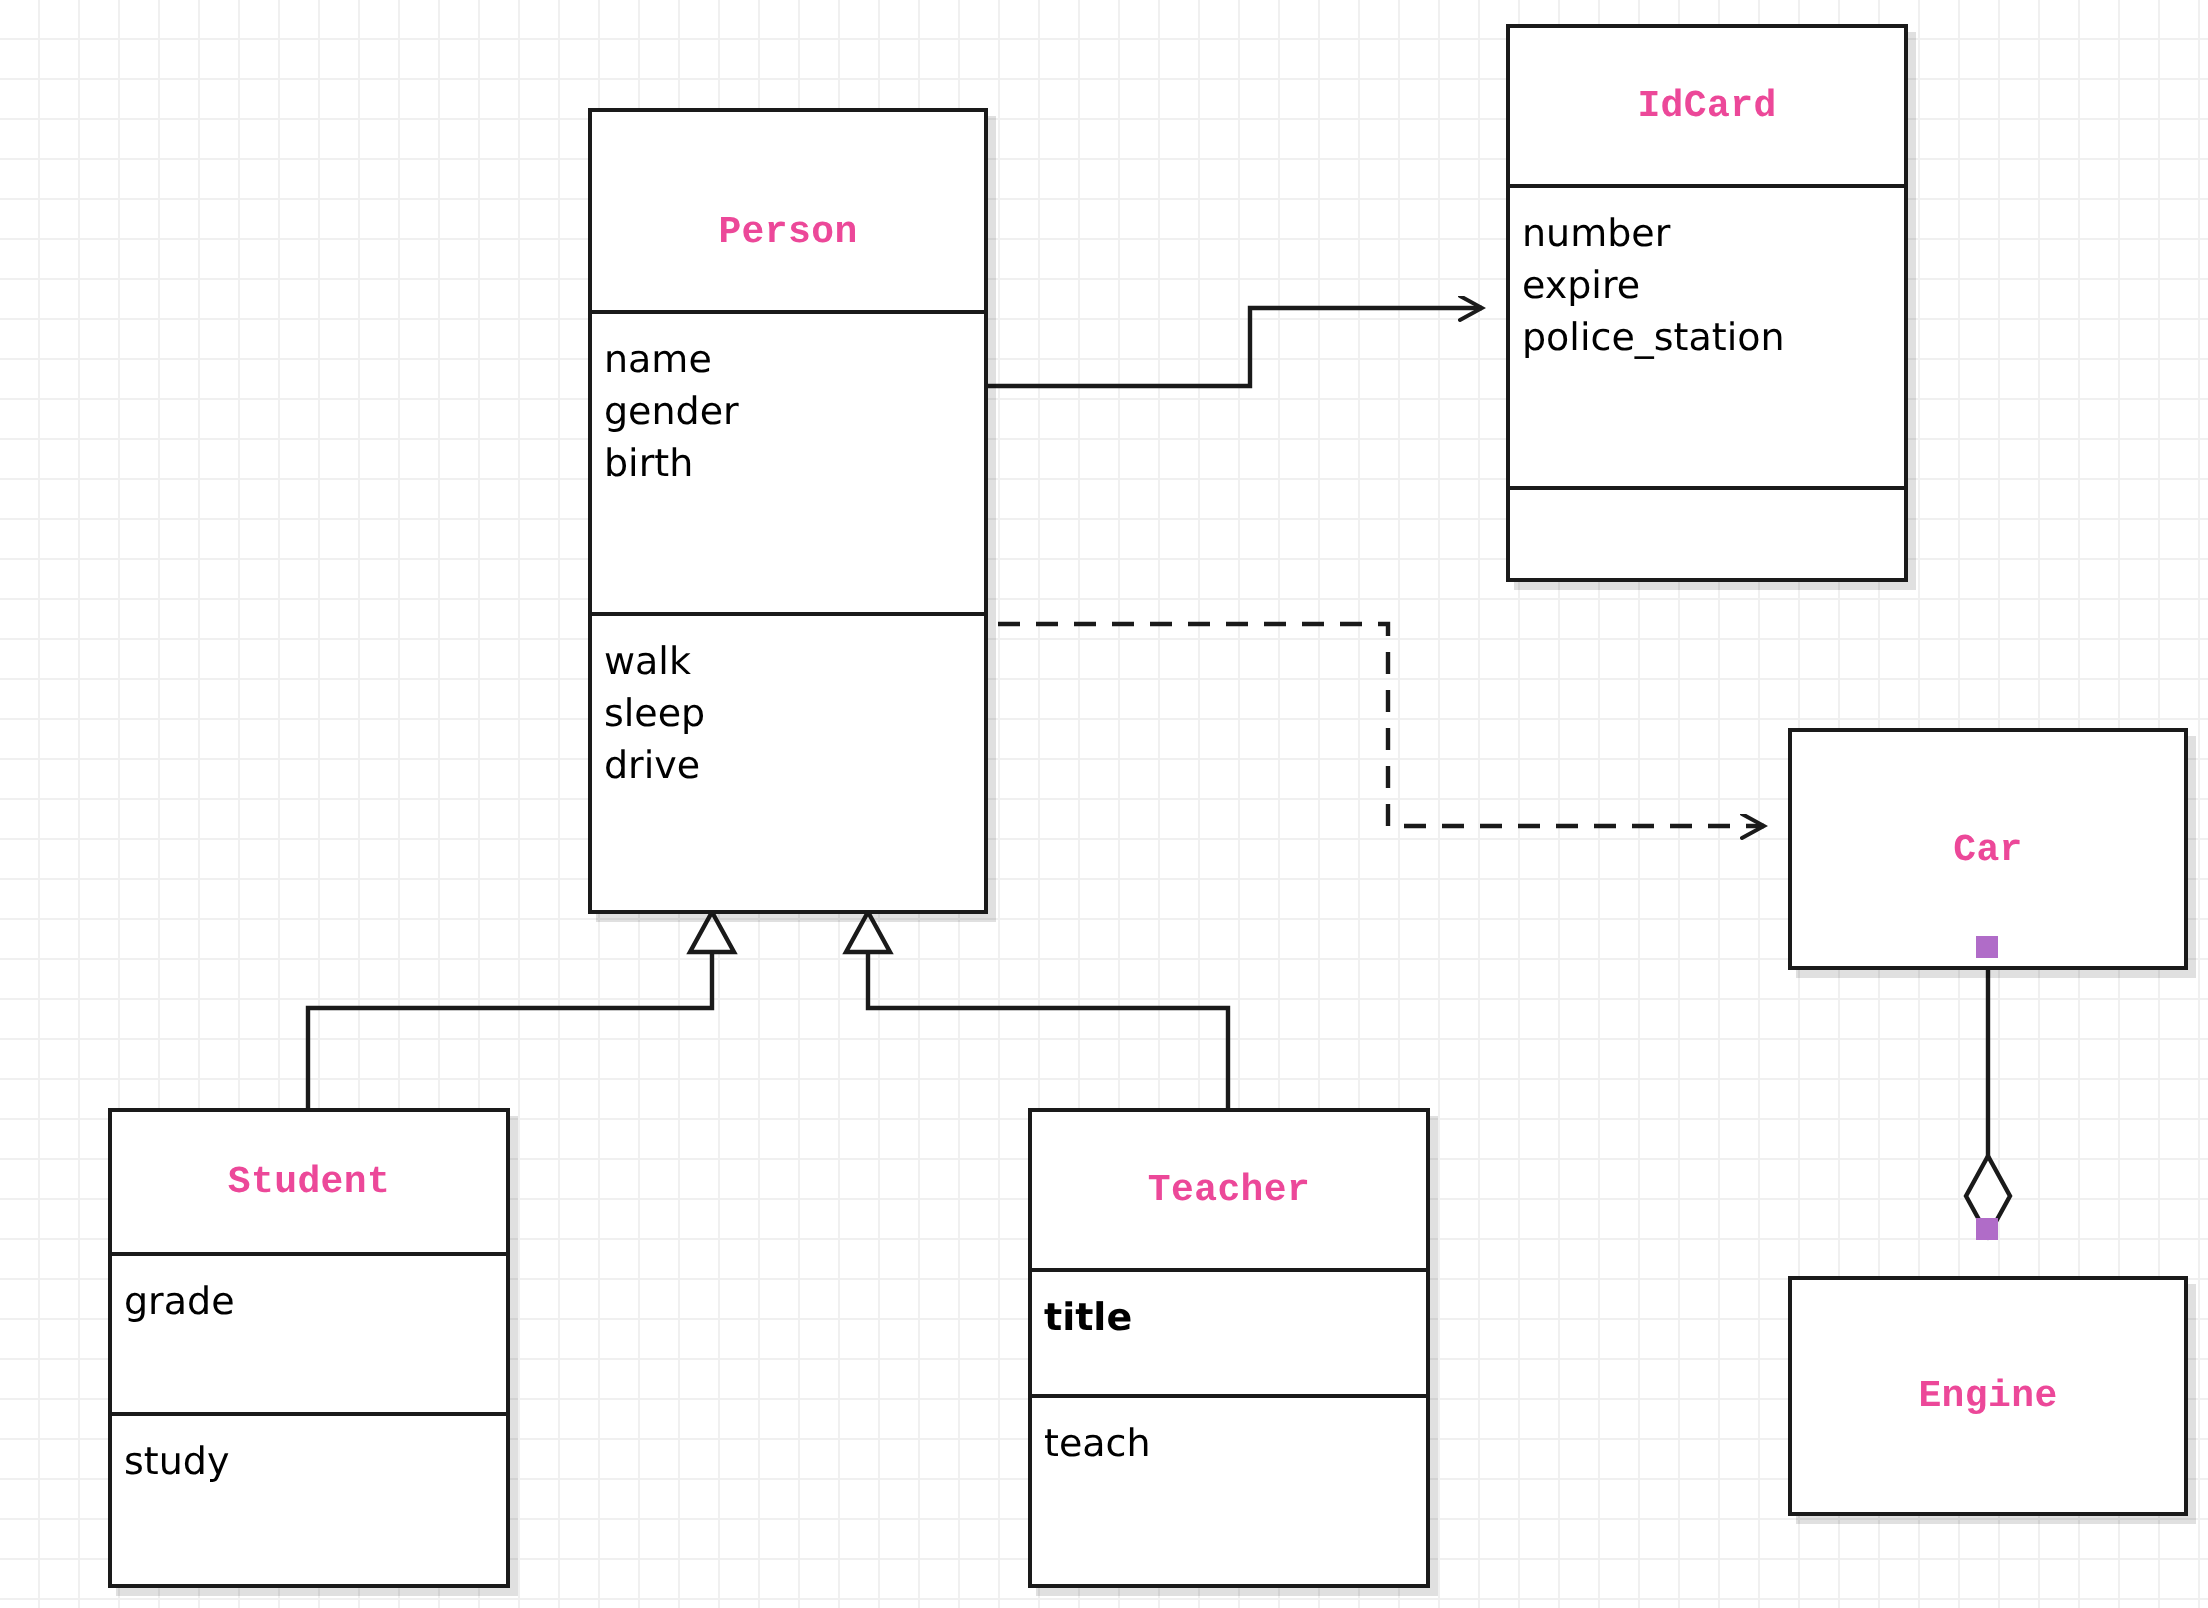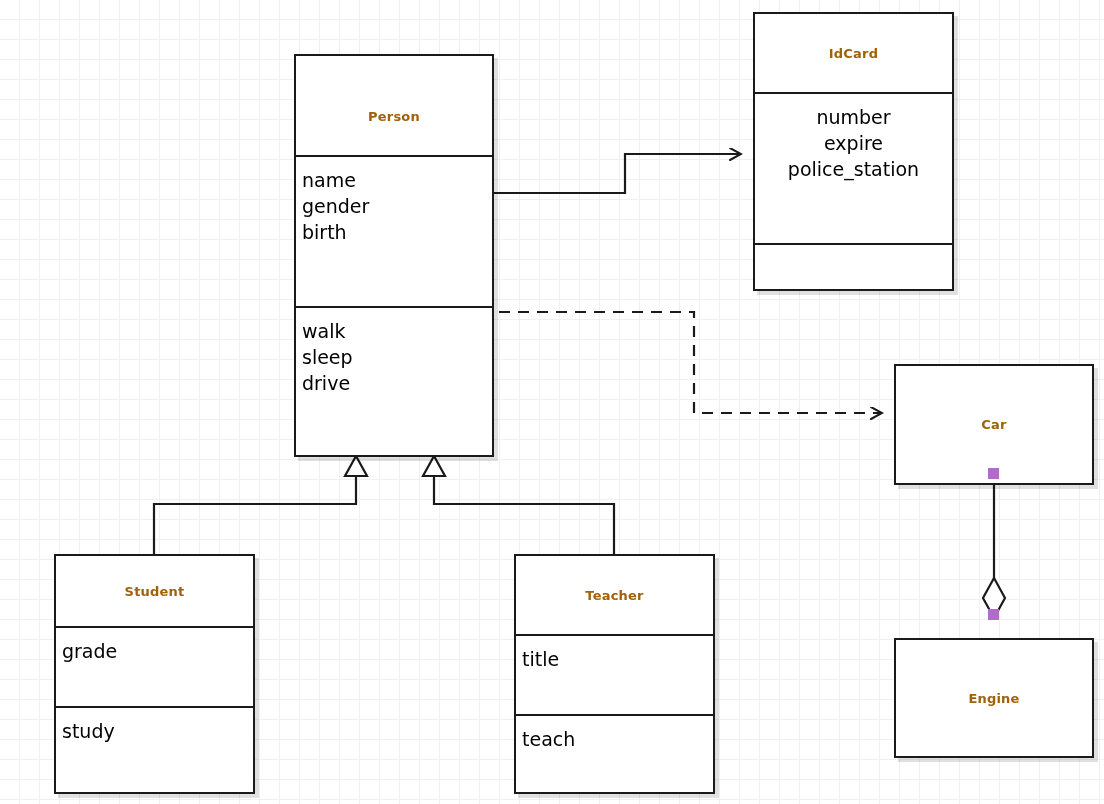--- a/index.html
+++ b/index.html
@@ -31,23 +31,24 @@
     display: flex;
     flex-direction: column;
     z-index: 5;
   }
   .uml-title {
     box-sizing: border-box;
     display: flex;
     align-items: center;
     justify-content: center;
     font-weight: bold;
-    font-size: 13px;
-    color: #a16207;
+    font-size: 19px;
+    color: #ec4899;
     letter-spacing: 0.2px;
+    font-family: Liberation Mono, monospace;
   }
   .uml-compartment {
     box-sizing: border-box;
     border-top: 2px solid #1a1a1a;
     padding: 10px 6px 6px 6px;
     font-size: 19px;
     color: #000000;
     line-height: 1.37;
     overflow: hidden;
   }
@@ -119,21 +120,21 @@
     </div>
     <div class="uml-compartment" style="flex:1 1 auto;">
       <div class="row">walk</div>
       <div class="row">sleep</div>
       <div class="row">drive</div>
     </div>
   </div>
 
   <div class="uml-class" style="left:753px; top:12px; width:201px; height:279px;">
     <div class="uml-title" style="height:78px;">IdCard</div>
-    <div class="uml-compartment" style="height:151px;text-align:center;">
+    <div class="uml-compartment" style="height:151px;">
       <div class="row">number</div>
       <div class="row">expire</div>
       <div class="row">police_station</div>
     </div>
     <div class="uml-compartment" style="flex:1 1 auto;"></div>
   </div>
 
   <div class="uml-class title-only" style="left:894px; top:353px; width:200px; height:121px;margin-top:11px;">
     <div class="uml-title">Car</div>
   </div>
@@ -147,21 +148,21 @@
     <div class="uml-compartment" style="height:80px;">
       <div class="row">grade</div>
     </div>
     <div class="uml-compartment" style="flex:1 1 auto;">
       <div class="row">study</div>
     </div>
   </div>
 
   <div class="uml-class" style="left:514px; top:554px; width:201px; height:240px;">
     <div class="uml-title" style="height:78px;">Teacher</div>
-    <div class="uml-compartment" style="height:80px;">
+    <div class="uml-compartment" style="height:63px;font-weight:bold;">
       <div class="row">title</div>
     </div>
     <div class="uml-compartment" style="flex:1 1 auto;">
       <div class="row">teach</div>
     </div>
   </div>
 
   <div class="port" style="left:988px; top:468px; background:#b06cc8;"></div>
   <div class="port" style="left:988px; top:609px; background:#b06cc8;"></div>
 

